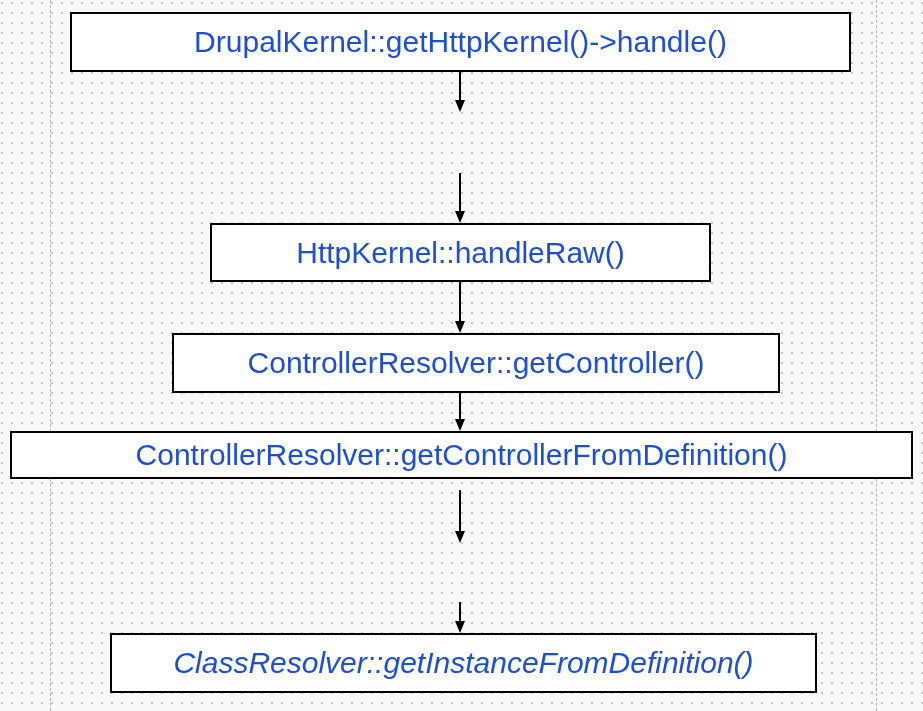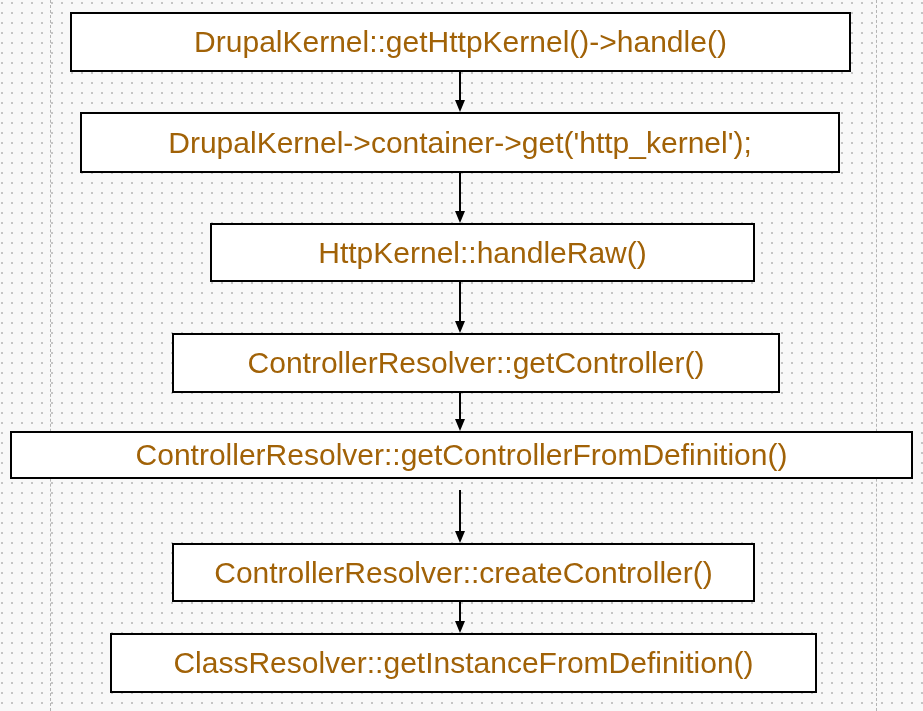--- a/index.html
+++ b/index.html
@@ -31,21 +31,21 @@
   .node {
     position: absolute;
     box-sizing: border-box;
     background: #ffffff;
     border: 2px solid #000000;
     display: flex;
     align-items: center;
     justify-content: center;
     font-size: 30px;
     line-height: 1;
-    color: #a16207;
+    color: #1d4ed8;
     white-space: nowrap;
     z-index: 2;
   }
   .arrow {
     position: absolute;
     left: 454px;
     width: 12px;
     display: flex;
     flex-direction: column;
     align-items: center;
@@ -76,30 +76,27 @@
 
   <div class="node" style="left:70px; top:12px; width:781px; height:60px;">
     <span>DrupalKernel::getHttpKernel()-&gt;handle()</span>
   </div>
 
   <div class="arrow" style="top:72px; height:40px;">
     <div class="arrow-line"></div>
     <div class="arrow-head"></div>
   </div>
 
-  <div class="node" style="left:80px; top:112px; width:760px; height:61px;">
-    <span>DrupalKernel-&gt;container-&gt;get('http_kernel');</span>
-  </div>
 
   <div class="arrow" style="top:173px; height:50px;">
     <div class="arrow-line"></div>
     <div class="arrow-head"></div>
   </div>
 
-  <div class="node" style="left:210px; top:223px; width:545px; height:59px;">
+  <div class="node" style="left:210px; top:223px; width:501px; height:59px;">
     <span>HttpKernel::handleRaw()</span>
   </div>
 
   <div class="arrow" style="top:282px; height:51px;">
     <div class="arrow-line"></div>
     <div class="arrow-head"></div>
   </div>
 
   <div class="node" style="left:172px; top:333px; width:608px; height:60px;">
     <span>ControllerResolver::getController()</span>
@@ -112,26 +109,23 @@
 
   <div class="node" style="left:10px; top:431px; width:903px; height:48px;">
     <span>ControllerResolver::getControllerFromDefinition()</span>
   </div>
 
   <div class="arrow" style="top:490px; height:53px;">
     <div class="arrow-line"></div>
     <div class="arrow-head"></div>
   </div>
 
-  <div class="node" style="left:172px; top:543px; width:583px; height:59px;">
-    <span>ControllerResolver::createController()</span>
-  </div>
 
   <div class="arrow" style="top:602px; height:31px;">
     <div class="arrow-line"></div>
     <div class="arrow-head"></div>
   </div>
 
-  <div class="node" style="left:110px; top:633px; width:707px; height:60px;">
+  <div class="node" style="left:110px; top:633px; width:707px; height:60px;font-style:italic;">
     <span>ClassResolver::getInstanceFromDefinition()</span>
   </div>
 
 </div>
 
 </body></html>

